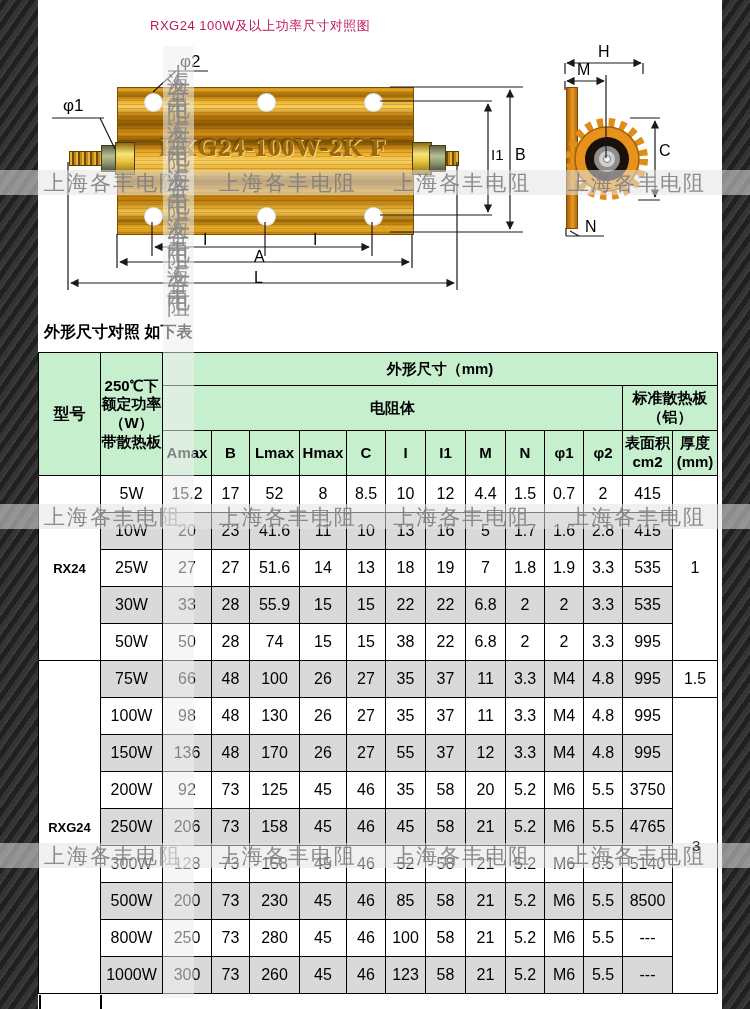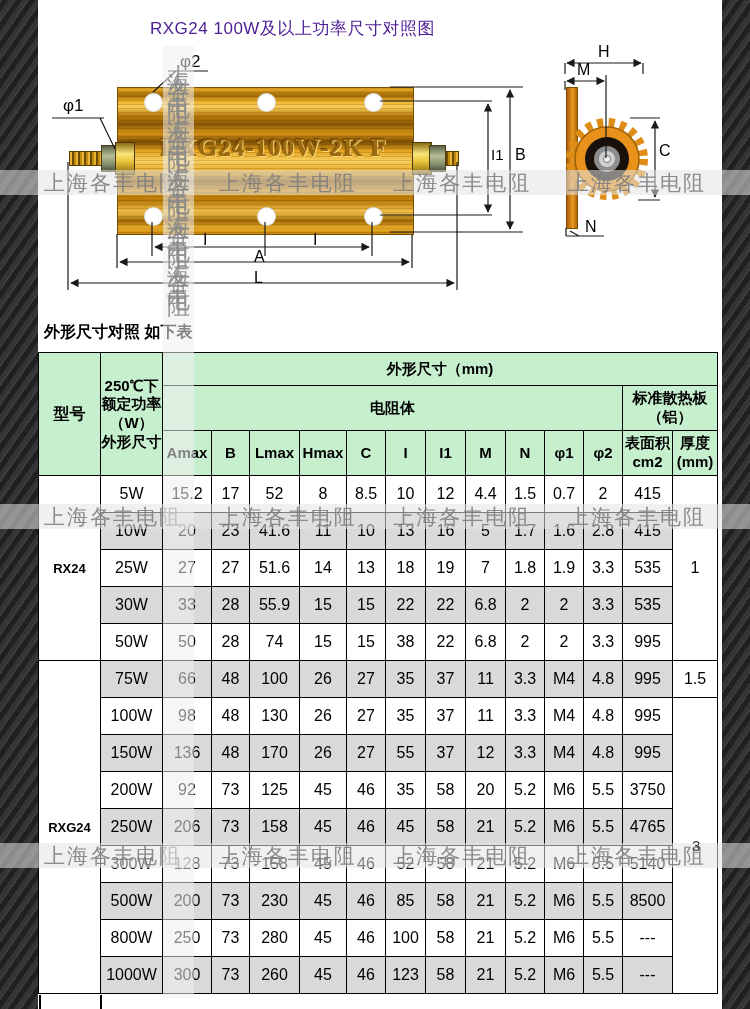--- a/index.html
+++ b/index.html
@@ -6,21 +6,21 @@
   .page{position:relative;width:750px;height:1009px;background:#fff;overflow:hidden;
         font-family:"Liberation Sans",sans-serif;color:#000;}
   
   .side-margin{position:absolute;top:0;height:100%;z-index:0;
      background:#2c2c2e;
      background-image:repeating-linear-gradient(125deg,
         rgba(255,255,255,.07) 0 2px, rgba(0,0,0,.28) 2px 7px, rgba(255,255,255,.04) 7px 11px);}
   .m-left{left:0;width:38px;}
   .m-right{left:722px;width:28px;}
 
-  .title{position:absolute;left:150px;top:17px;font-size:17px;color:#4c1d95;
+  .title{position:absolute;left:150px;top:17px;font-size:13px;color:#be185d;
          letter-spacing:.5px;white-space:nowrap;}
 
   
   .res-body{position:absolute;left:117px;top:87px;width:295px;height:146px;z-index:1;
     background:
       repeating-linear-gradient(180deg, rgba(80,40,0,.18) 0 1px, rgba(255,255,255,0) 1px 4px),
       linear-gradient(180deg,#f2b429 0%,#a06a06 5%,#edb02a 9%,#f7cf5c 13%,#b87a08 19%,
         #8a5804 25%,#d89416 31%,#7a4e03 37%,#e8a51f 43%,#f7d060 50%,#e8a51f 58%,
         #8a5804 64%,#d89416 70%,#b87a08 77%,#f3c34a 85%,#a06a06 91%,#edb02a 96%,#c8860e 100%);
     border:1px solid #7a4e03;}
@@ -183,21 +183,21 @@
         <col style="width:50px">
         <col style="width:45px">
     </colgroup>
     <thead>
       <tr class="h1">
         <th rowspan="3" style="font-size:16px">型号</th>
         <th rowspan="3" class="power-h">
           <span>250℃下</span><br>
           <span>额定功率</span><br>
           <span>（W）</span><br>
-          <span>外形尺寸</span>
+          <span>带散热板</span>
         </th>
         <th colspan="13">外形尺寸（mm)</th>
       </tr>
       <tr class="h2">
         <th colspan="11">电阻体</th>
         <th colspan="2" class="small">
           <span>标准散热板</span><br>
           <span>（铝）</span>
         </th>
       </tr>

